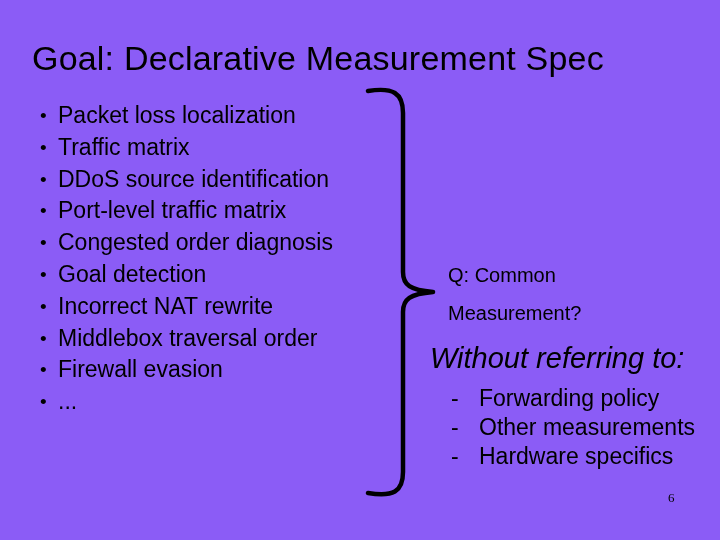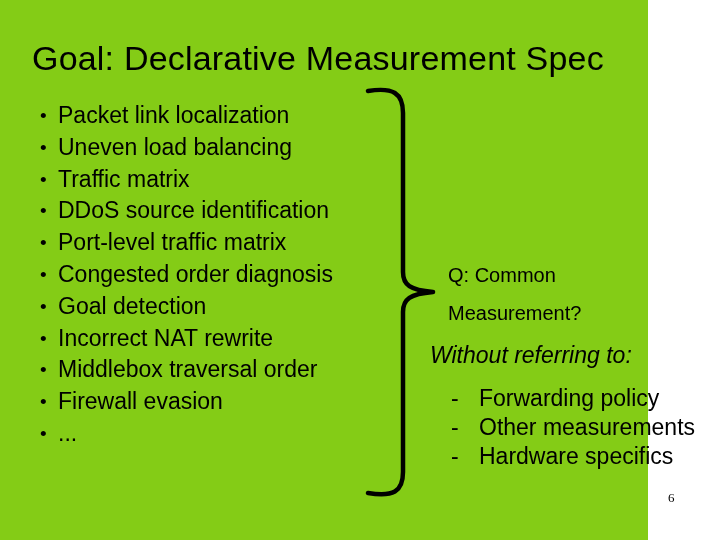--- a/index.html
+++ b/index.html
@@ -2,21 +2,21 @@
 <html><head>
 <meta charset="utf-8">
 <style>
   html, body { margin: 0; padding: 0; }
   body {
     width: 720px; height: 540px; overflow: hidden;
     background: #ffffff;
     font-family: "Liberation Sans", "DejaVu Sans", sans-serif;
     color: #000000;
   }
-  .slide { position: relative; width: 648px; height: 540px; background: #84cc16; }
+  .slide { position: relative; width: 720px; height: 540px; background: #8b5cf6; }
 
   .title {
     position: absolute; left: 32px; top: 38px;
     font-size: 34px; font-weight: normal; line-height: 40px;
     white-space: nowrap; letter-spacing: 0.2px;
   }
 
   ul.bullets {
     position: absolute; left: 40px; top: 100px;
     margin: 0; padding: 0; list-style: none;
@@ -30,21 +30,21 @@
 
   .brace-svg { position: absolute; left: 358px; top: 85px; width: 80px; height: 415px; }
 
   .question {
     position: absolute; left: 448px; top: 257px;
     font-size: 20px; line-height: 37.5px; white-space: nowrap;
   }
 
   .note-heading {
     position: absolute; left: 430px; top: 342px;
-    font-size: 23px; font-style: italic; white-space: nowrap;
+    font-size: 29px; font-style: italic; white-space: nowrap;
   }
 
   ul.dashes {
     position: absolute; left: 438px; top: 371px;
     margin: 13px; padding: 0; list-style: none;
     font-size: 23px; line-height: 28.8px;
   }
   ul.dashes li { white-space: nowrap; }
   ul.dashes .dash { display: inline-block; width: 28px; }
 
@@ -54,22 +54,21 @@
   }
 </style>
 </head>
 <body style="background: rgb(255, 255, 255); color: rgb(0, 0, 0);">
 
 <div class="slide">
 
   <div class="title">Goal: Declarative Measurement Spec</div>
 
   <ul class="bullets">
-      <li><span class="dot">•</span><span>Packet link localization</span></li>
-      <li><span class="dot">•</span><span>Uneven load balancing</span></li>
+      <li><span class="dot">•</span><span>Packet loss localization</span></li>
       <li><span class="dot">•</span><span>Traffic matrix</span></li>
       <li><span class="dot">•</span><span>DDoS source identification</span></li>
       <li><span class="dot">•</span><span>Port-level traffic matrix</span></li>
       <li><span class="dot">•</span><span>Congested order diagnosis</span></li>
       <li><span class="dot">•</span><span>Goal detection</span></li>
       <li><span class="dot">•</span><span>Incorrect NAT rewrite</span></li>
       <li><span class="dot">•</span><span>Middlebox traversal order</span></li>
       <li><span class="dot">•</span><span>Firewall evasion</span></li>
       <li><span class="dot">•</span><span>...</span></li>
     </ul>

